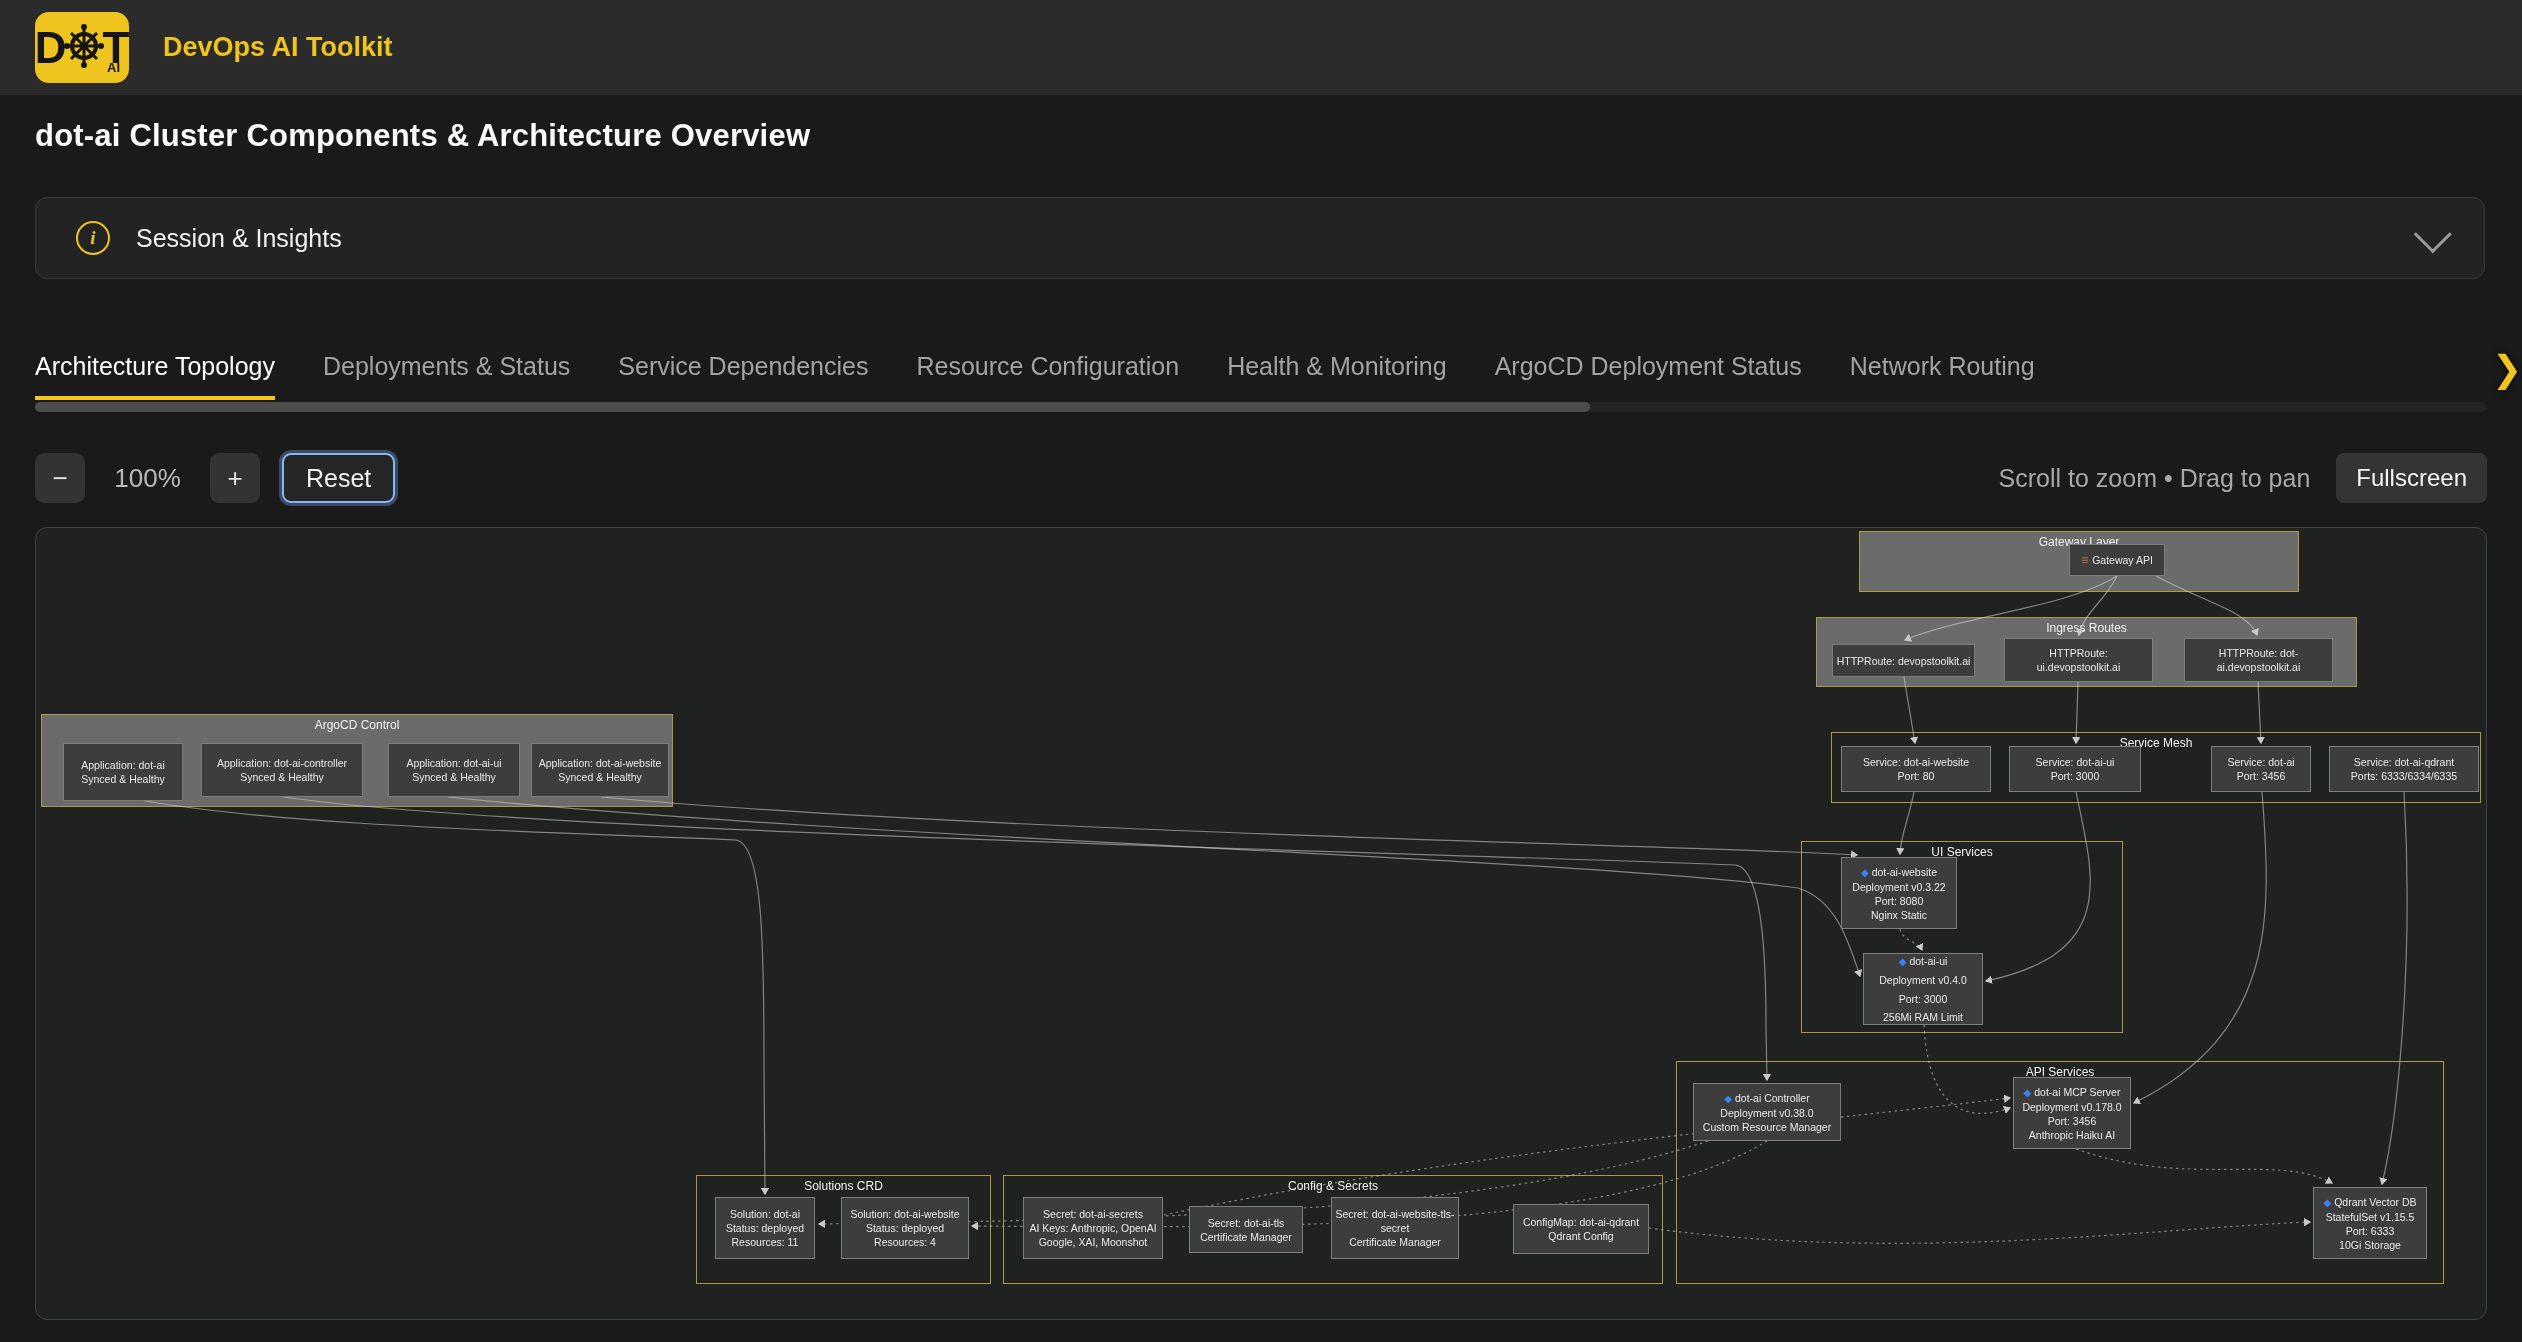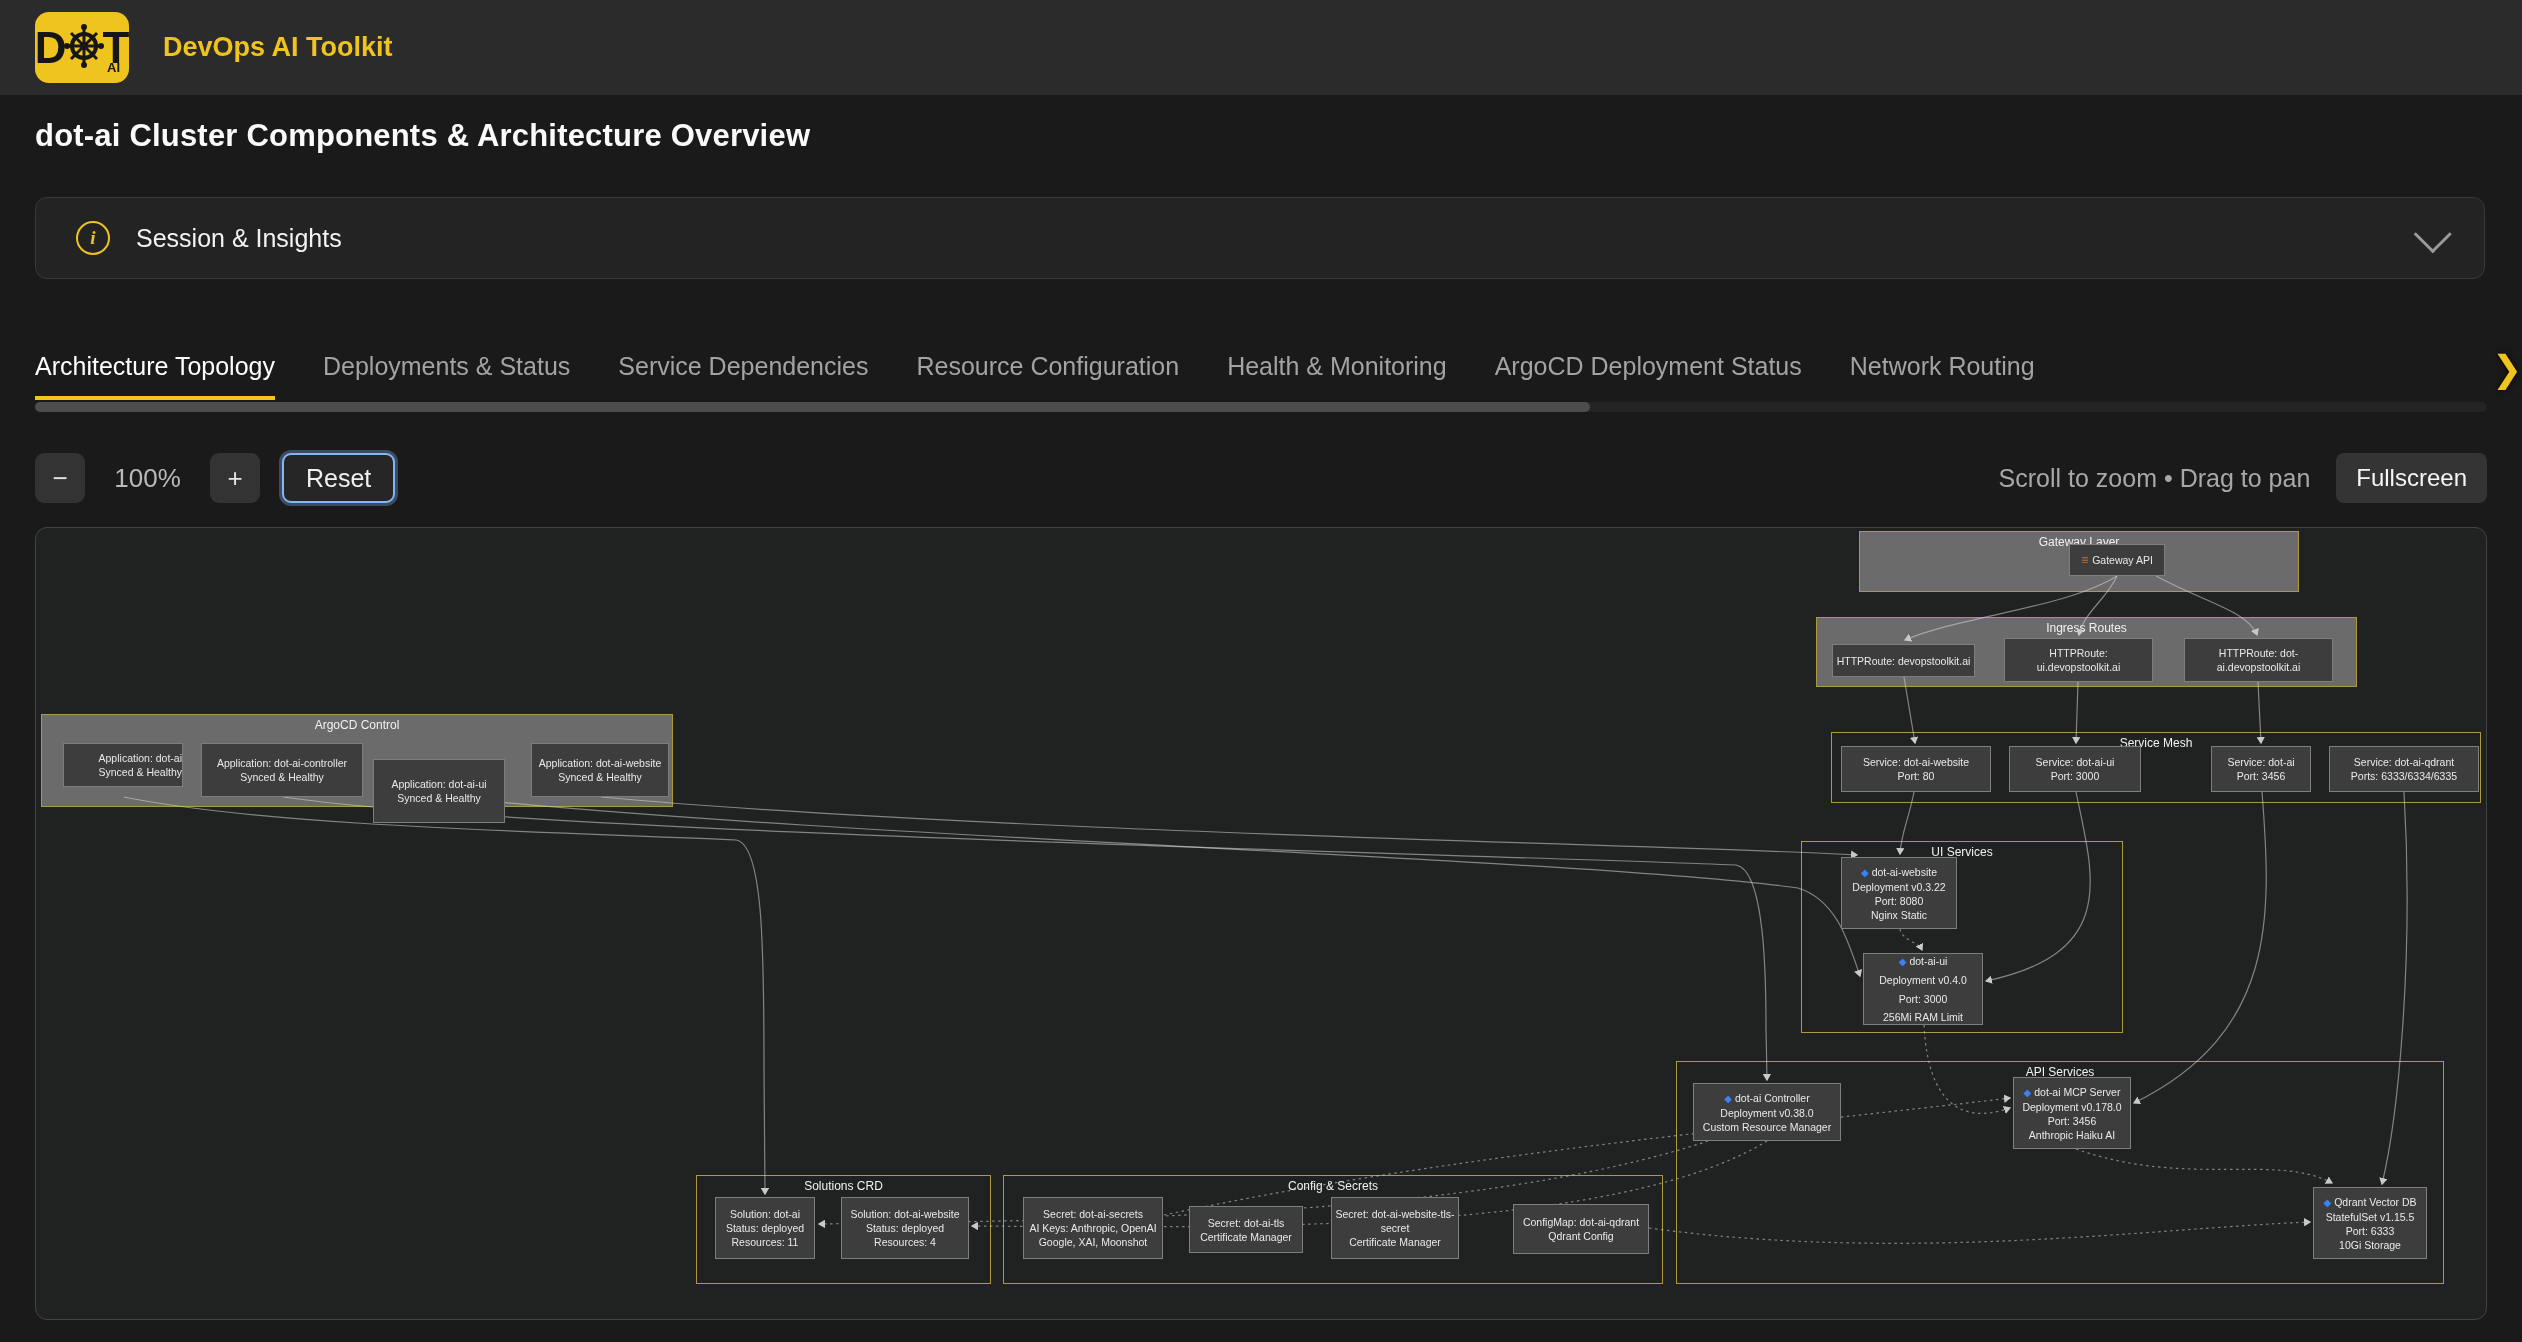--- a/index.html
+++ b/index.html
@@ -175,29 +175,29 @@
       <div class="node-line">HTTPRoute: devopstoolkit.ai</div>
     </div>
     <div class="diagram-node" style="left: 1968px; top: 110px; width: 149px; height: 44px;">
       <div class="node-line">HTTPRoute:</div>
       <div class="node-line">ui.devopstoolkit.ai</div>
     </div>
     <div class="diagram-node" style="left: 2148px; top: 110px; width: 149px; height: 44px;">
       <div class="node-line">HTTPRoute: dot-</div>
       <div class="node-line">ai.devopstoolkit.ai</div>
     </div>
-    <div class="diagram-node" style="left: 27px; top: 215px; width: 120px; height: 44px; align-items: flex-end;">
+    <div class="diagram-node" style="left: 27px; top: 215px; width: 120px; height: 58px;">
       <div class="node-line">Application: dot-ai</div>
       <div class="node-line">Synced &amp; Healthy</div>
     </div>
     <div class="diagram-node" style="left: 165px; top: 215px; width: 162px; height: 54px;">
       <div class="node-line">Application: dot-ai-controller</div>
       <div class="node-line">Synced &amp; Healthy</div>
     </div>
-    <div class="diagram-node" style="left: 337px; top: 215px; width: 132px; height: 64px; margin-top: 16px;">
+    <div class="diagram-node" style="left: 352px; top: 215px; width: 132px; height: 54px;">
       <div class="node-line">Application: dot-ai-ui</div>
       <div class="node-line">Synced &amp; Healthy</div>
     </div>
     <div class="diagram-node" style="left: 495px; top: 215px; width: 138px; height: 54px;">
       <div class="node-line">Application: dot-ai-website</div>
       <div class="node-line">Synced &amp; Healthy</div>
     </div>
     <div class="diagram-node" style="left: 1805px; top: 218px; width: 150px; height: 46px;">
       <div class="node-line">Service: dot-ai-website</div>
       <div class="node-line">Port: 80</div>

